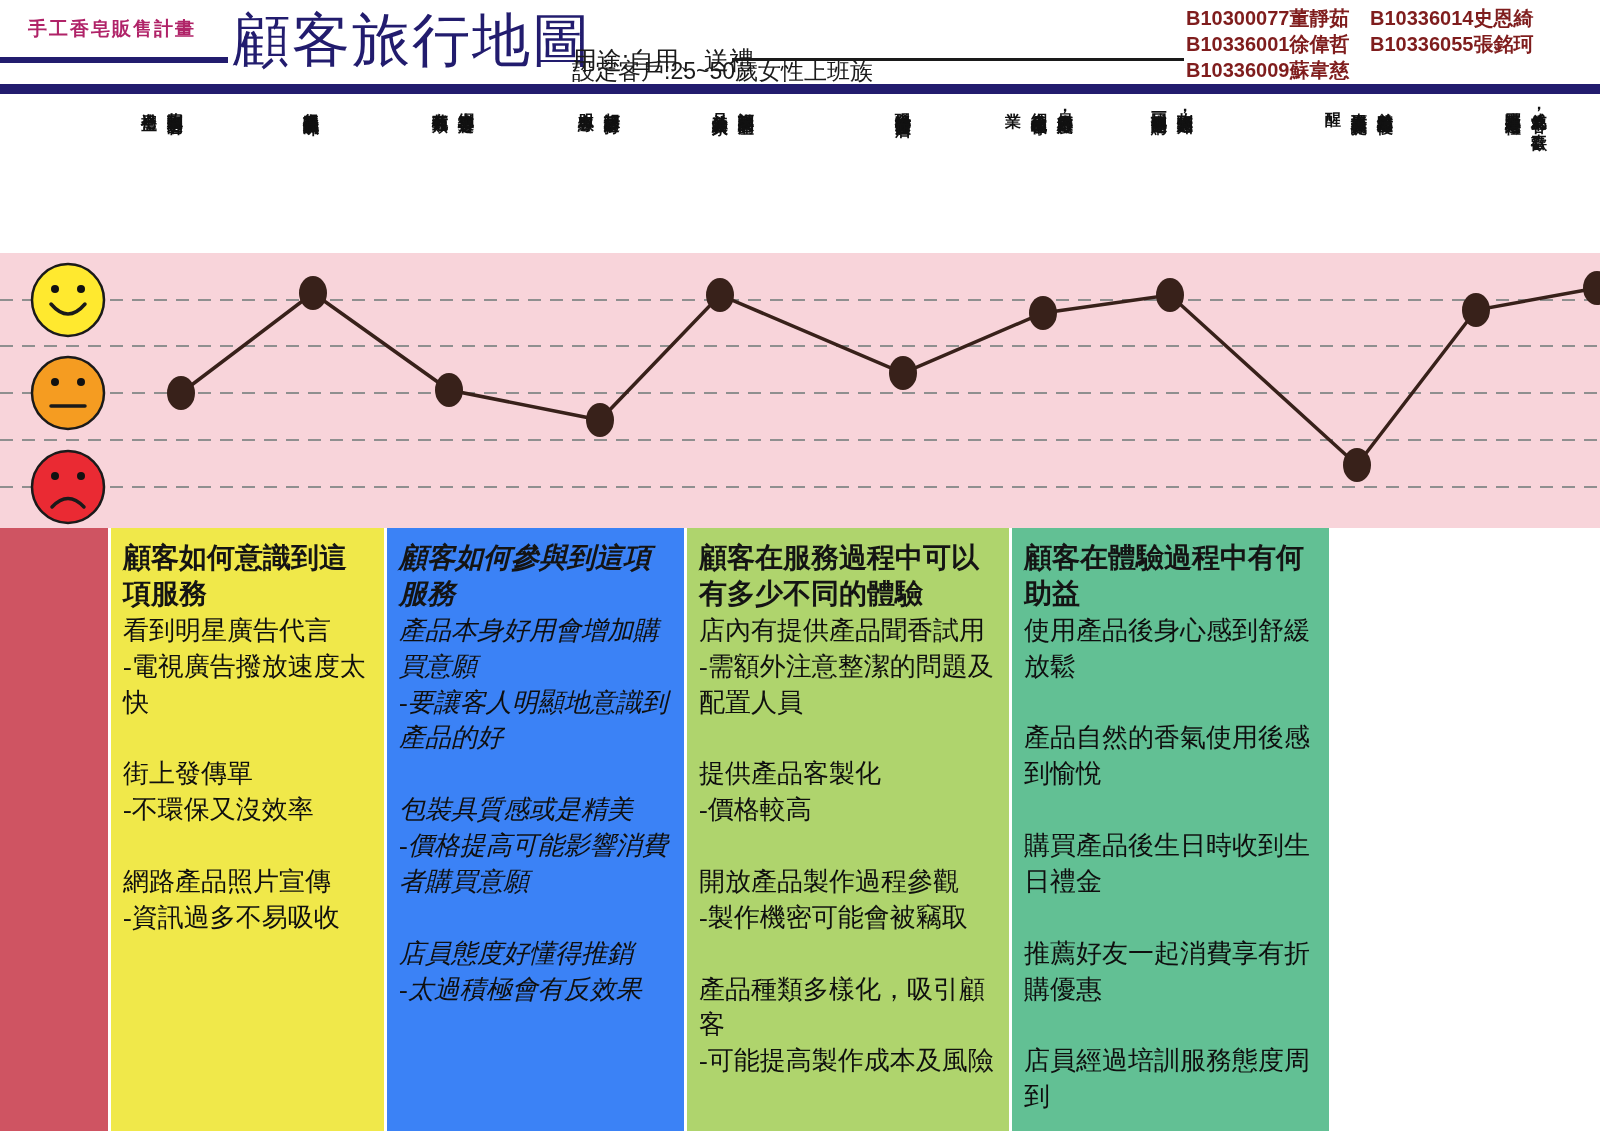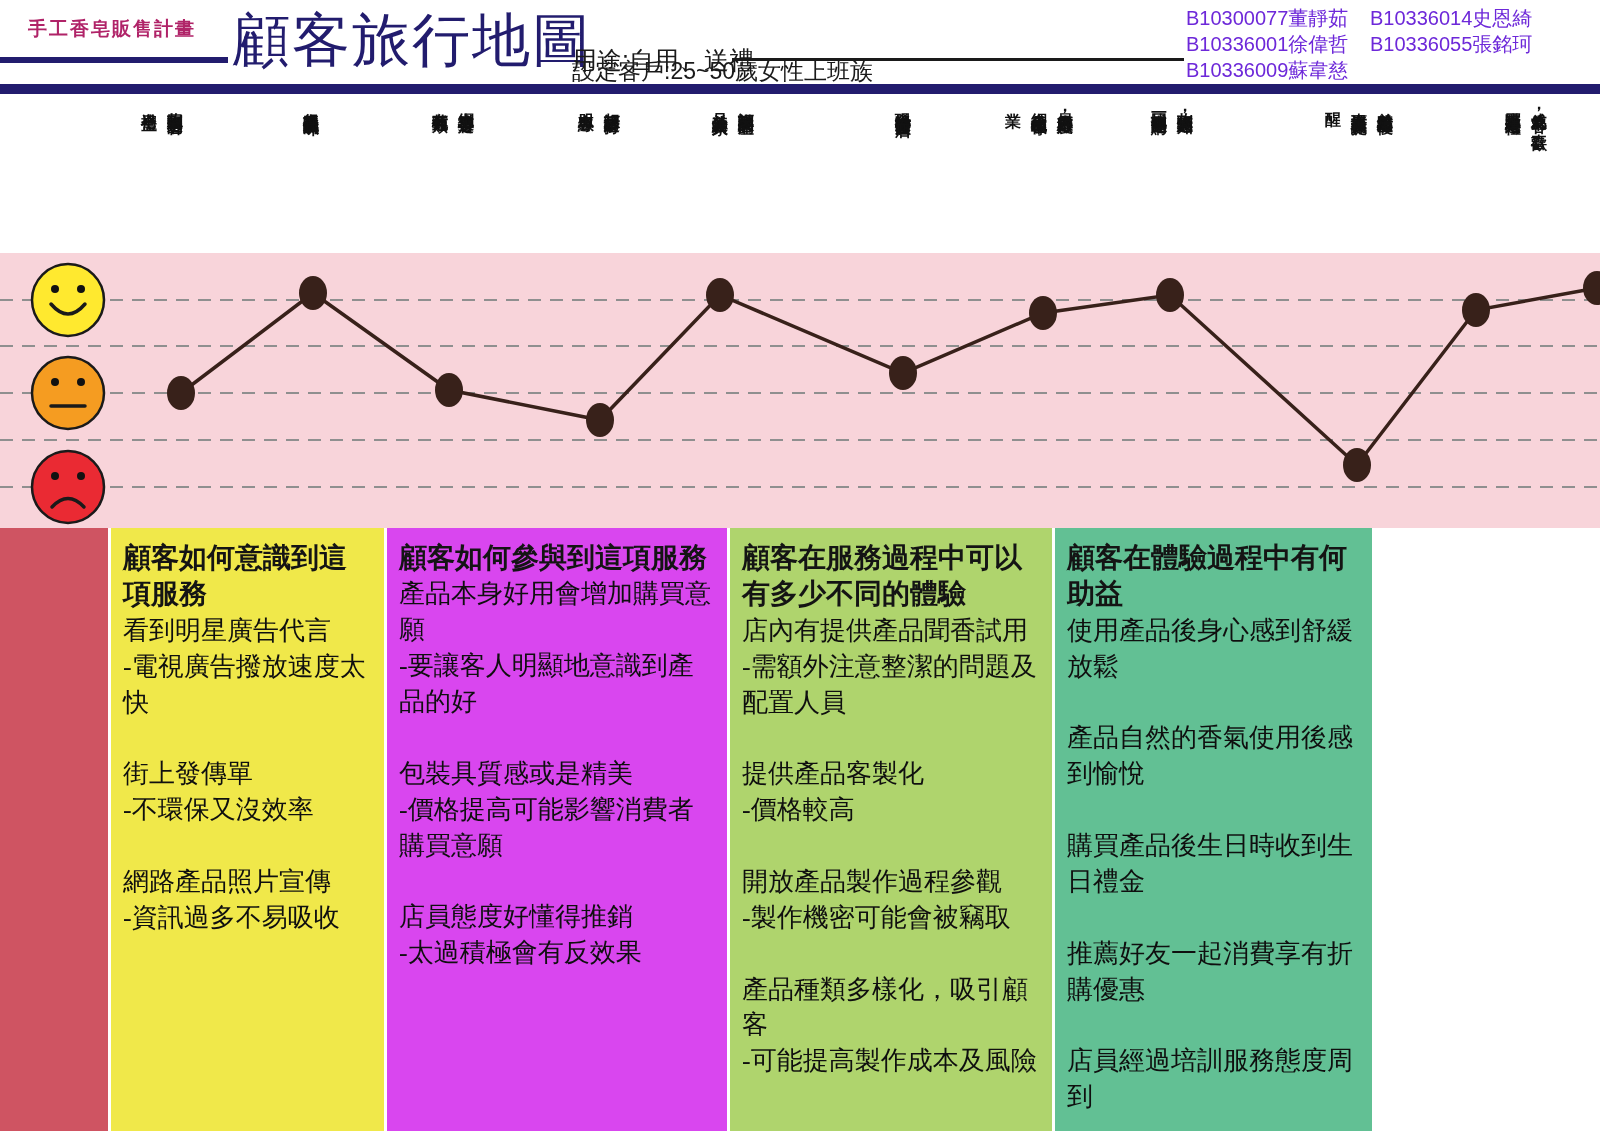--- a/index.html
+++ b/index.html
@@ -10,21 +10,21 @@
 
   
   .plan-label { position:absolute; left:28px; top:16px; font-size:19px; font-weight:bold;
                 color:var(--magenta); letter-spacing:2px; }
   .plan-underline { position:absolute; left:0; top:57px; width:228px; height:6px; background:var(--navy); }
   .title { position:absolute; left:232px; top:0px; font-size:58px; font-weight:400;
            color:var(--navy); letter-spacing:2px; line-height:80px; }
   .sub1 { position:absolute; left:572px; top:12px; font-size:23px; color:#1a1a1a;margin-top:44px; }
   .sub2 { position:absolute; left:572px; top:44px; font-size:25px; color:#1a1a1a; }
   .sub-rule { position:absolute; left:732px; top:58px; width:452px; height:3px; background:#1a1a1a; }
-  .ids { position:absolute; top:5px; font-size:20px; font-weight:normal; color:#6d28d9; line-height:26px; }
+  .ids { position:absolute; top:5px; font-size:20px; font-weight:bold; color:#7f1d1d; line-height:26px; }
   .ids-a { left:1186px; }
   .ids-b { left:1370px; }
   .navy-bar { position:absolute; left:0; top:84px; width:1600px; height:10px; background:var(--navy); }
 
   
   .stage-labels { position:absolute; left:0; top:100px; width:1600px; height:153px; }
   .stage-label { position:absolute; top:0; writing-mode:vertical-rl; white-space:pre-line;
                  font-size:16px; font-weight:bold; letter-spacing:1px; line-height:26px; color:#111; }
 
   
@@ -133,21 +133,21 @@
         <div class="section-header">顧客如何意識到這項服務</div>
         <div class="section-body">看到明星廣告代言
 -電視廣告撥放速度太快
 
 街上發傳單
 -不環保又沒效率
 
 網路產品照片宣傳
 -資訊過多不易吸收</div>
       </div>
-      <div class="section" style="background: #d946ef; width: 340px;">
+      <div class="section" style="background: #3b82f6; width: 297px; font-style: italic;">
         <div class="section-header">顧客如何參與到這項服務</div>
         <div class="section-body">產品本身好用會增加購買意願
 -要讓客人明顯地意識到產品的好
 
 包裝具質感或是精美
 -價格提高可能影響消費者購買意願
 
 店員態度好懂得推銷
 -太過積極會有反效果</div>
       </div>

